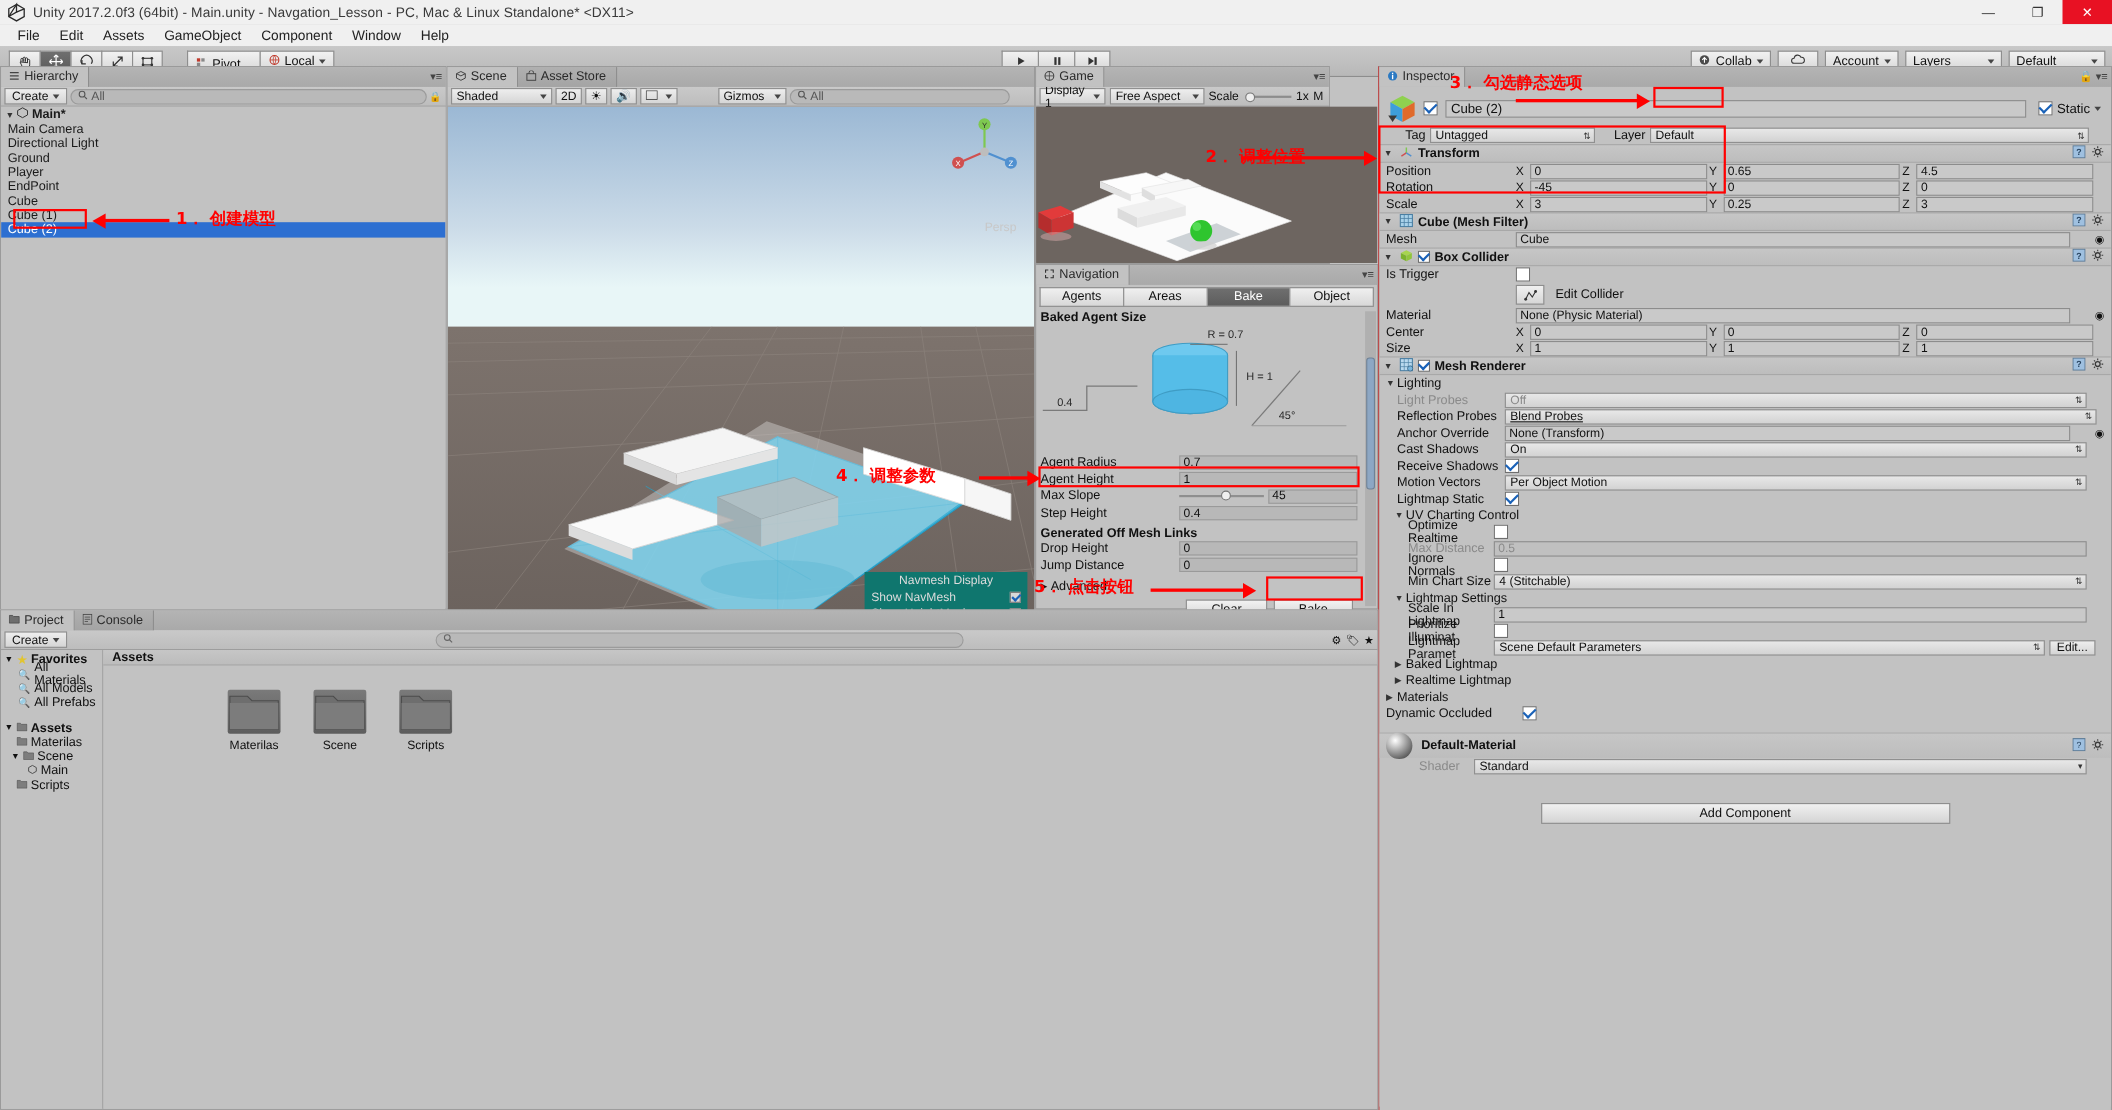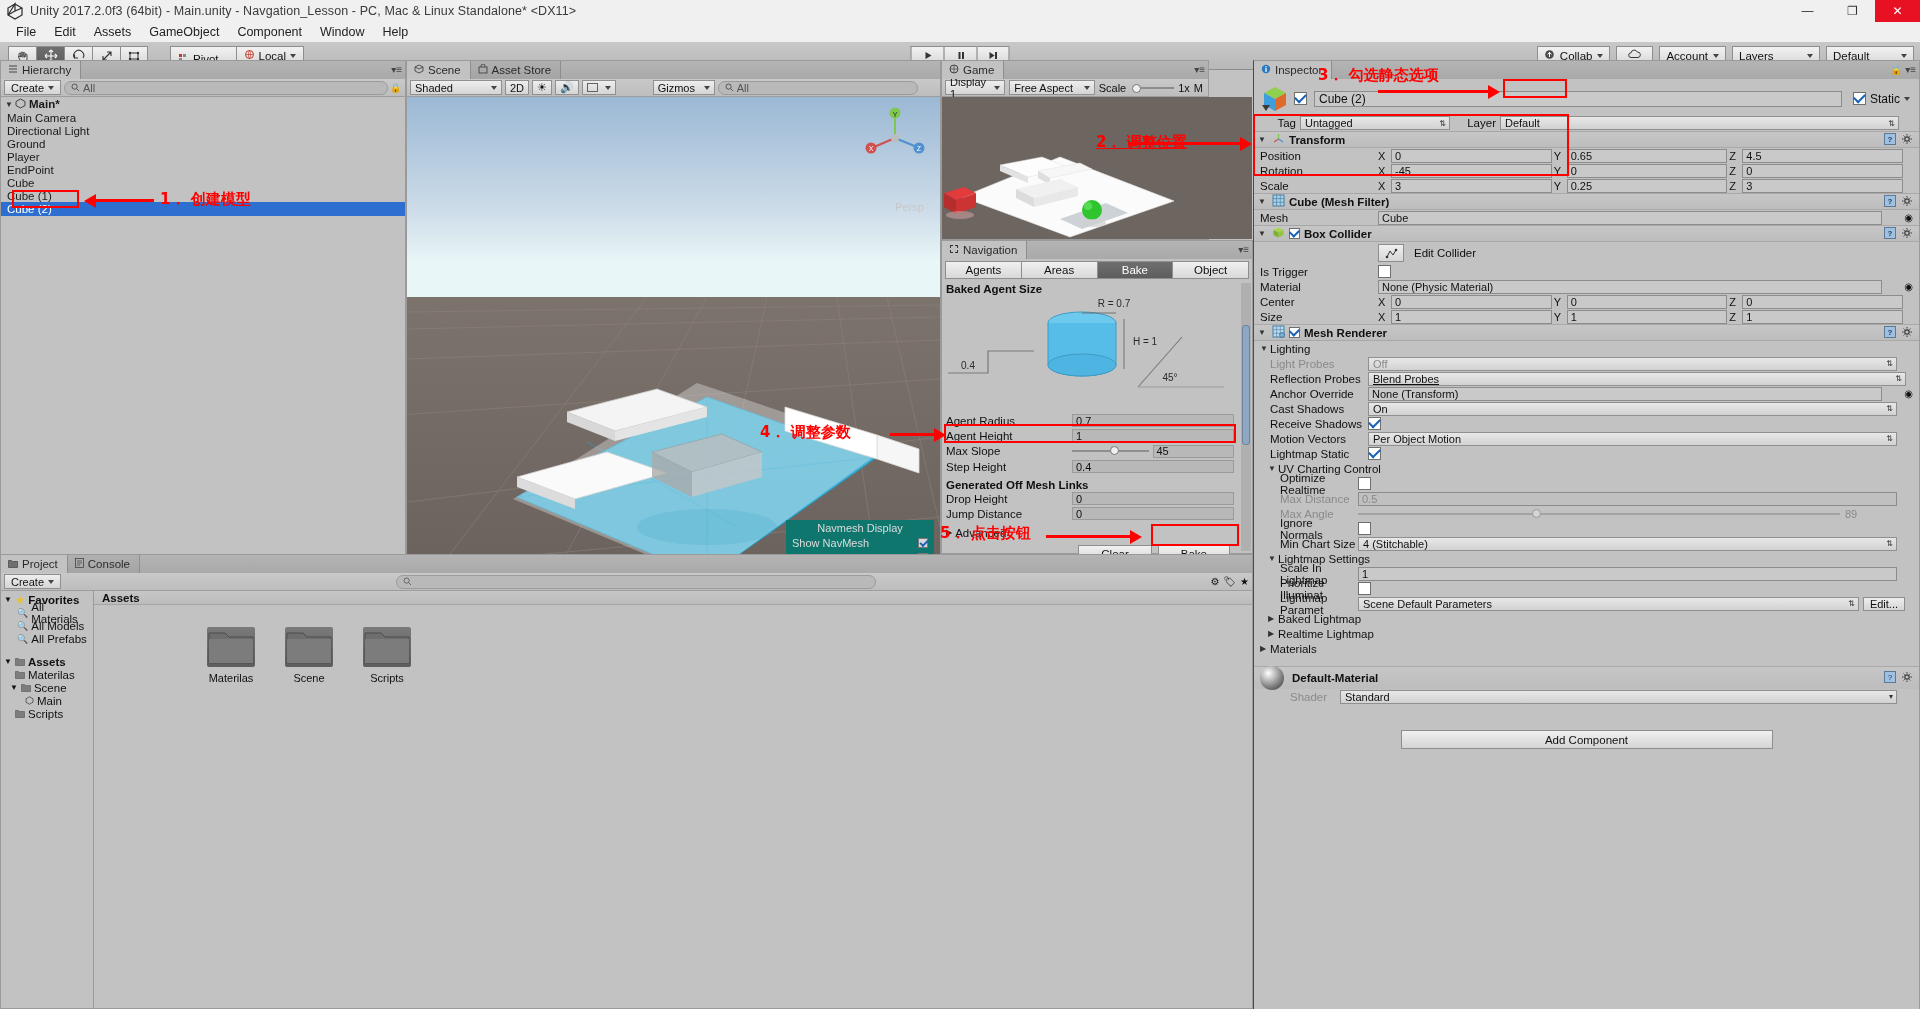--- a/index.html
+++ b/index.html
@@ -832,36 +832,36 @@
           <span><svg width="12" height="12" viewBox="0 0 12 12">
                 <rect x="0.5" y="0.5" width="11" height="11" fill="#9fc0e0" stroke="#5c7a96"></rect>
                 <text x="6" y="9" font-size="8" text-anchor="middle" fill="#24405c" font-family="Liberation Sans">?</text>
               </svg></span>
           <span><svg width="12" height="12" viewBox="0 0 12 12">
                 <circle cx="6" cy="6" r="2.2" fill="none" stroke="#3a3a3a" stroke-width="1.2"></circle>
                 <path d="M6 1v1.5M6 9.5V11M1 6h1.5M9.5 6H11M2.6 2.6l1 1M8.4 8.4l1 1M9.4 2.6l-1 1M3.6 8.4l-1 1" stroke="#3a3a3a" stroke-width="1"></path>
               </svg></span>
         </span>
       </div>
+      <div class="irow">
+        <span class="ilabel">Is Trigger</span>
+        <span class="cb-check"></span>
+      </div>
       <div class="irow" style="height:22px;">
         <span class="ilabel"></span>
         <span style="width:26px;height:18px;background:linear-gradient(#f0f0f0,#d6d6d6);border:1px solid #8e8e8e;display:flex;align-items:center;justify-content:center;">
           <svg width="13" height="13" viewBox="0 0 13 13">
               <path d="M2 10l3-6 3 4 3-5" fill="none" stroke="#333" stroke-width="1"></path>
               <circle cx="2" cy="10" r="1.3" fill="#333"></circle>
               <circle cx="11" cy="3" r="1.3" fill="#333"></circle>
             </svg>
         </span>
         <span style="margin-left:10px;">Edit Collider</span>
       </div>
       <div class="irow">
-        <span class="ilabel">Is Trigger</span>
-        <span class="cb-check"></span>
-      </div>
-      <div class="irow">
         <span class="ilabel">Material</span>
         <span class="ifield" style="flex:1;margin-right:22px;">None (Physic Material)</span>
         <span style="margin-right:6px;font-size:10px;">◉</span>
       </div>
       <div class="irow">
         <span class="ilabel">Center</span>
         <span class="xyz">
           <span class="ax">X</span>
             <span class="ifield">0</span>
           <span class="ax">Y</span>
@@ -953,30 +953,20 @@
       </div>
       <div class="irow">
         <span class="ilabel ind2">Optimize Realtime</span>
         <span class="cb-check"></span>
       </div>
       <div class="irow">
         <span class="ilabel ind2 disabled">Max Distance</span>
         <span class="ifield disabled" style="flex:1;margin-right:22px;">0.5</span>
       </div>
       <div class="irow">
-        <span class="ilabel ind2 disabled">Max Angle</span>
-        <span style="flex:1;display:flex;align-items:center;gap:5px;margin-right:22px;">
-          <span style="position:relative;flex:1;height:11px;">
-            <span style="position:absolute;left:0;top:5px;width:100%;height:2px;background:#a3a3a3;"></span>
-            <span style="position:absolute;left:36%;top:1px;width:9px;height:9px;border-radius:50%;background:#d4d4d4;border:1px solid #999;"></span>
-          </span>
-          <span class="disabled" style="width:52px;font-size:11px;">89</span>
-        </span>
-      </div>
-      <div class="irow">
         <span class="ilabel ind2">Ignore Normals</span>
         <span class="cb-check"></span>
       </div>
       <div class="irow">
         <span class="ilabel ind2">Min Chart Size</span>
         <span class="dd" style="flex:1;margin-right:22px;">
           <span>4 (Stitchable)</span>
           <span class="ar">⇅</span>
         </span>
       </div>
@@ -1004,20 +994,24 @@
         <span class="foldtri" style="margin-left:8px;">▶</span>
         <span>Baked Lightmap</span>
       </div>
       <div class="irow">
         <span class="foldtri" style="margin-left:8px;">▶</span>
         <span>Realtime Lightmap</span>
       </div>
       <div class="irow">
         <span class="foldtri">▶</span>
         <span>Materials</span>
+      </div>
+      <div class="irow">
+        <span class="ilabel" style="width:124px;">Dynamic Occluded</span>
+        <span class="cb-check on"></span>
       </div>
 
       <div style="margin-top:10px;border-top:1px solid #a8a8a8;">
         <div style="display:flex;align-items:center;height:22px;padding-left:6px;background:linear-gradient(#c6c6c6,#bdbdbd);">
           <span style="width:24px;height:24px;border-radius:50%;background:radial-gradient(circle at 35% 30%,#ffffff,#6a6a6a 70%,#2a2a2a);margin-right:8px;"></span>
           <span style="font-weight:bold;font-size:11.5px;">Default-Material</span>
           <span style="margin-left:auto;margin-right:6px;display:flex;gap:5px;">
             <span><svg width="12" height="12" viewBox="0 0 12 12">
                   <rect x="0.5" y="0.5" width="11" height="11" fill="#9fc0e0" stroke="#5c7a96"></rect>
                   <text x="6" y="9" font-size="8" text-anchor="middle" fill="#24405c" font-family="Liberation Sans">?</text>
@@ -1168,21 +1162,21 @@
   <div class="arrow left" style="left:84px;top:199px;width:70px;">
     <span class="head"></span>
       <span class="shaft" style="left:11px;right:0;"></span>
   </div>
   <div class="anno" style="left:160px;top:190px;">1． 创建模型</div>
 
   <div class="arrow right" style="left:1128px;top:142px;width:124px;">
     <span class="shaft" style="left:0;right:11px;"></span>
       <span class="head"></span>
   </div>
-  <div class="anno" style="left:1096px;top:133px;text-decoration:underline;">2． 调整位置</div>
+  <div class="anno" style="left:1096px;top:133px;">2． 调整位置</div>
   <div class="redbox" style="left:1253px;top:114px;width:316px;height:62px;"></div>
 
   <div class="anno" style="left:1318px;top:66px;">3． 勾选静态选项</div>
   <div class="arrow right" style="left:1378px;top:90px;width:122px;">
     <span class="shaft" style="left:0;right:11px;"></span>
       <span class="head"></span>
   </div>
   <div class="redbox" style="left:1503px;top:79px;width:64px;height:19px;"></div>
 
   <div class="anno" style="left:760px;top:423px;">4． 调整参数</div>

